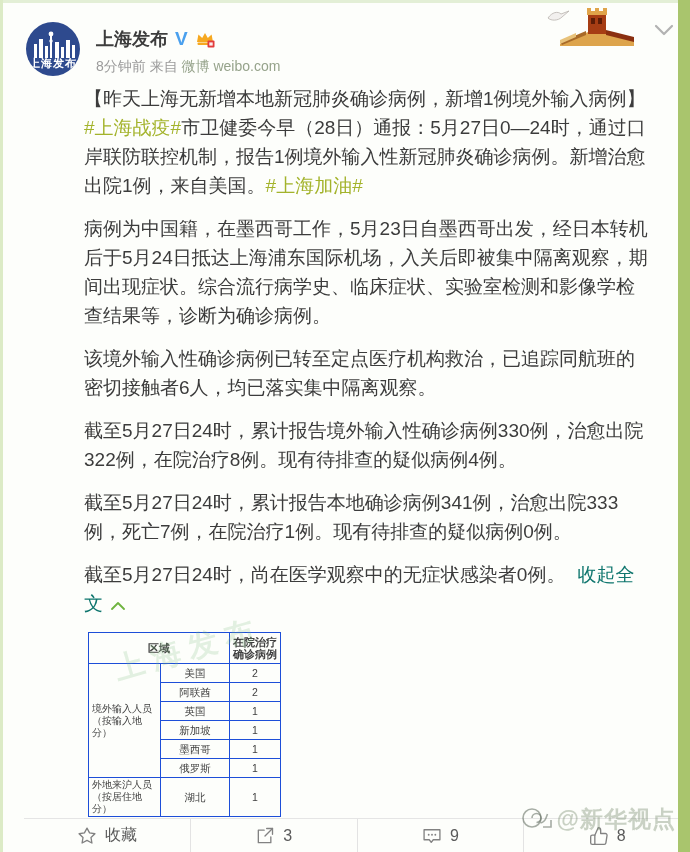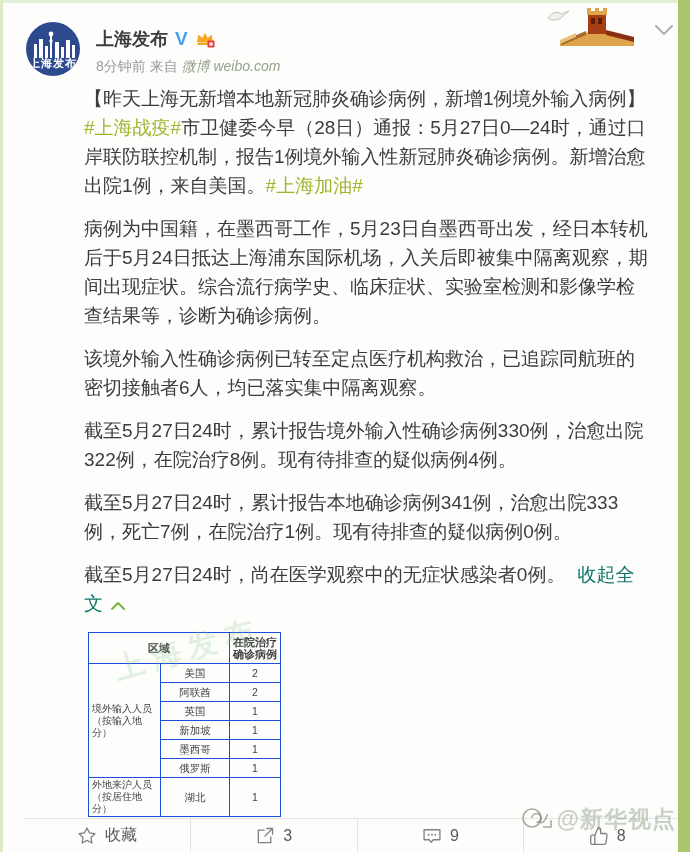--- a/index.html
+++ b/index.html
@@ -14,21 +14,21 @@
   .avatar{position:absolute;left:26px;top:22px;width:54px;height:54px;border-radius:50%;
           background:#2e4a8e;overflow:hidden;cursor:pointer;}
   .avatar svg{position:absolute;left:0;top:0;}
   .avatar .av-label{position:absolute;left:0;right:0;bottom:5px;text-align:center;
           color:#ffffff;font-size:11px;font-weight:bold;letter-spacing:1px;}
   .name-row{position:absolute;left:96px;top:27px;display:flex;align-items:center;gap:7px;}
   .username{font-size:18px;font-weight:bold;color:#3d3d3d;cursor:pointer;}
   .v-badge{font-size:19px;font-weight:bold;color:#4aa0ee;}
   .crown{display:inline-flex;width:20px;height:18px;}
   .meta{position:absolute;left:96px;top:58px;font-size:14px;color:#9b9b9b;}
-  .meta .src{color:#96a38b;cursor:pointer;font-style:italic;}
+  .meta .src{color:#96a38b;cursor:pointer;}
 
   
   .deco{position:absolute;top:6px;right:52px;width:96px;height:42px;pointer-events:none;}
   .chev-down{position:absolute;top:24px;right:16px;width:20px;height:12px;background:none;
              border:none;padding:0;cursor:pointer;}
 
   
   .content{position:absolute;left:84px;top:84px;width:578px;font-size:19px;line-height:29px;}
   .content p{margin:0 12px 14px 0;}
   .tag{color:#a3b32b;text-decoration:none;cursor:pointer;}

